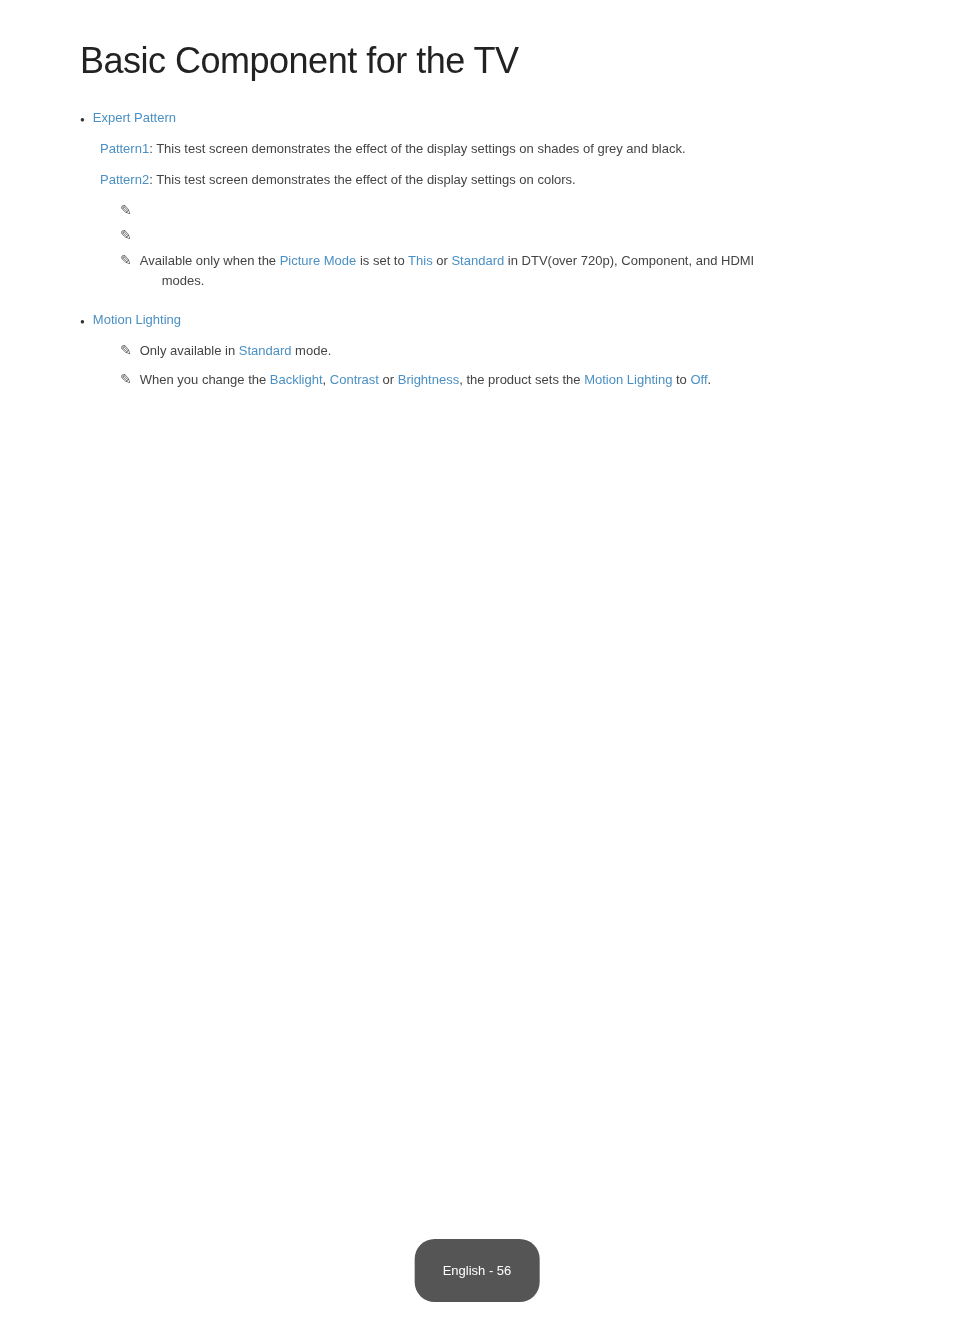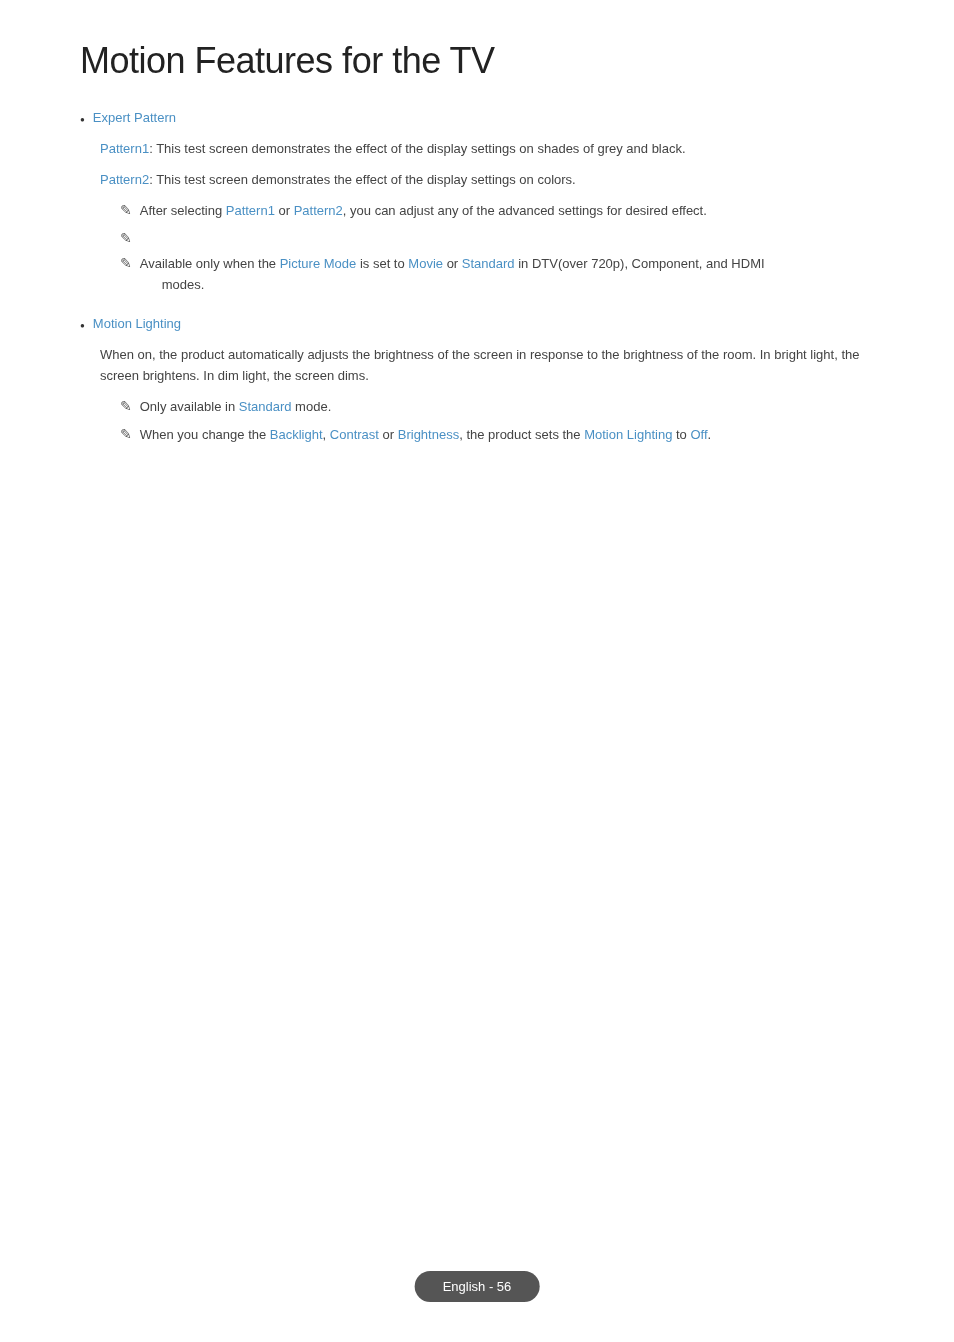--- a/index.html
+++ b/index.html
@@ -98,32 +98,32 @@
       margin-left: 22px;
     }
 
     .footer {
       position: absolute;
       bottom: 40px;
       left: 50%;
       transform: translateX(-50%);
       background: #555555;
       color: #ffffff;
-      padding: 8px 28px;
+      padding: 24px 28px;
       border-radius: 20px;
       font-size: 13px;
       font-weight: 500;
       white-space: nowrap;
     }
   </style>
 </head>
 <body>
 
 <div class="page-container">
-  <h1 class="page-title">Motion Features for the TV</h1>
+  <h1 class="page-title">Basic Component for the TV</h1>
 
   <div id="sections-container">
 
     <div class="bullet-section">
       <div class="bullet-item">
         <span class="bullet-dot">●</span>
         <span class="section-heading">Expert Pattern</span>
       </div>
 
       <div class="section-content">
@@ -132,49 +132,43 @@
         <p class="paragraph">
           <span class="link">Pattern1</span>: This test screen demonstrates the effect of the display settings on shades of grey and black.
         </p>
 
         <p class="paragraph">
           <span class="link">Pattern2</span>: This test screen demonstrates the effect of the display settings on colors.
         </p>
 
         <div class="note-item">
           <span class="note-icon">✎</span>
-          <span class="note-text">
-            After selecting <span class="link">Pattern1</span> or <span class="link">Pattern2</span>, you can adjust any of the advanced settings for desired effect.
-          </span>
         </div>
 
         <div class="note-item">
           <span class="note-icon">✎</span>
         </div>
 
         <div class="note-item">
           <span class="note-icon">✎</span>
           <span class="note-text">
-            Available only when the <span class="link">Picture Mode</span> is set to <span class="link">Movie</span> or <span class="link">Standard</span> in DTV(over 720p), Component, and HDMI<br>
+            Available only when the <span class="link">Picture Mode</span> is set to <span class="link">This</span> or <span class="link">Standard</span> in DTV(over 720p), Component, and HDMI<br>
             <span class="note-indent">modes.</span>
           </span>
         </div>
       </div>
     </div>
 
     <div class="bullet-section">
       <div class="bullet-item">
         <span class="bullet-dot">●</span>
         <span class="section-heading">Motion Lighting</span>
       </div>
 
       <div class="section-content">
-        <p class="paragraph">
-          When on, the product automatically adjusts the brightness of the screen in response to the brightness of the room. In bright light, the screen brightens. In dim light, the screen dims.
-        </p>
 
         <div class="note-item">
           <span class="note-icon">✎</span>
           <span class="note-text">
             Only available in <span class="link">Standard</span> mode.
           </span>
         </div>
 
         <div class="note-item">
           <span class="note-icon">✎</span>

